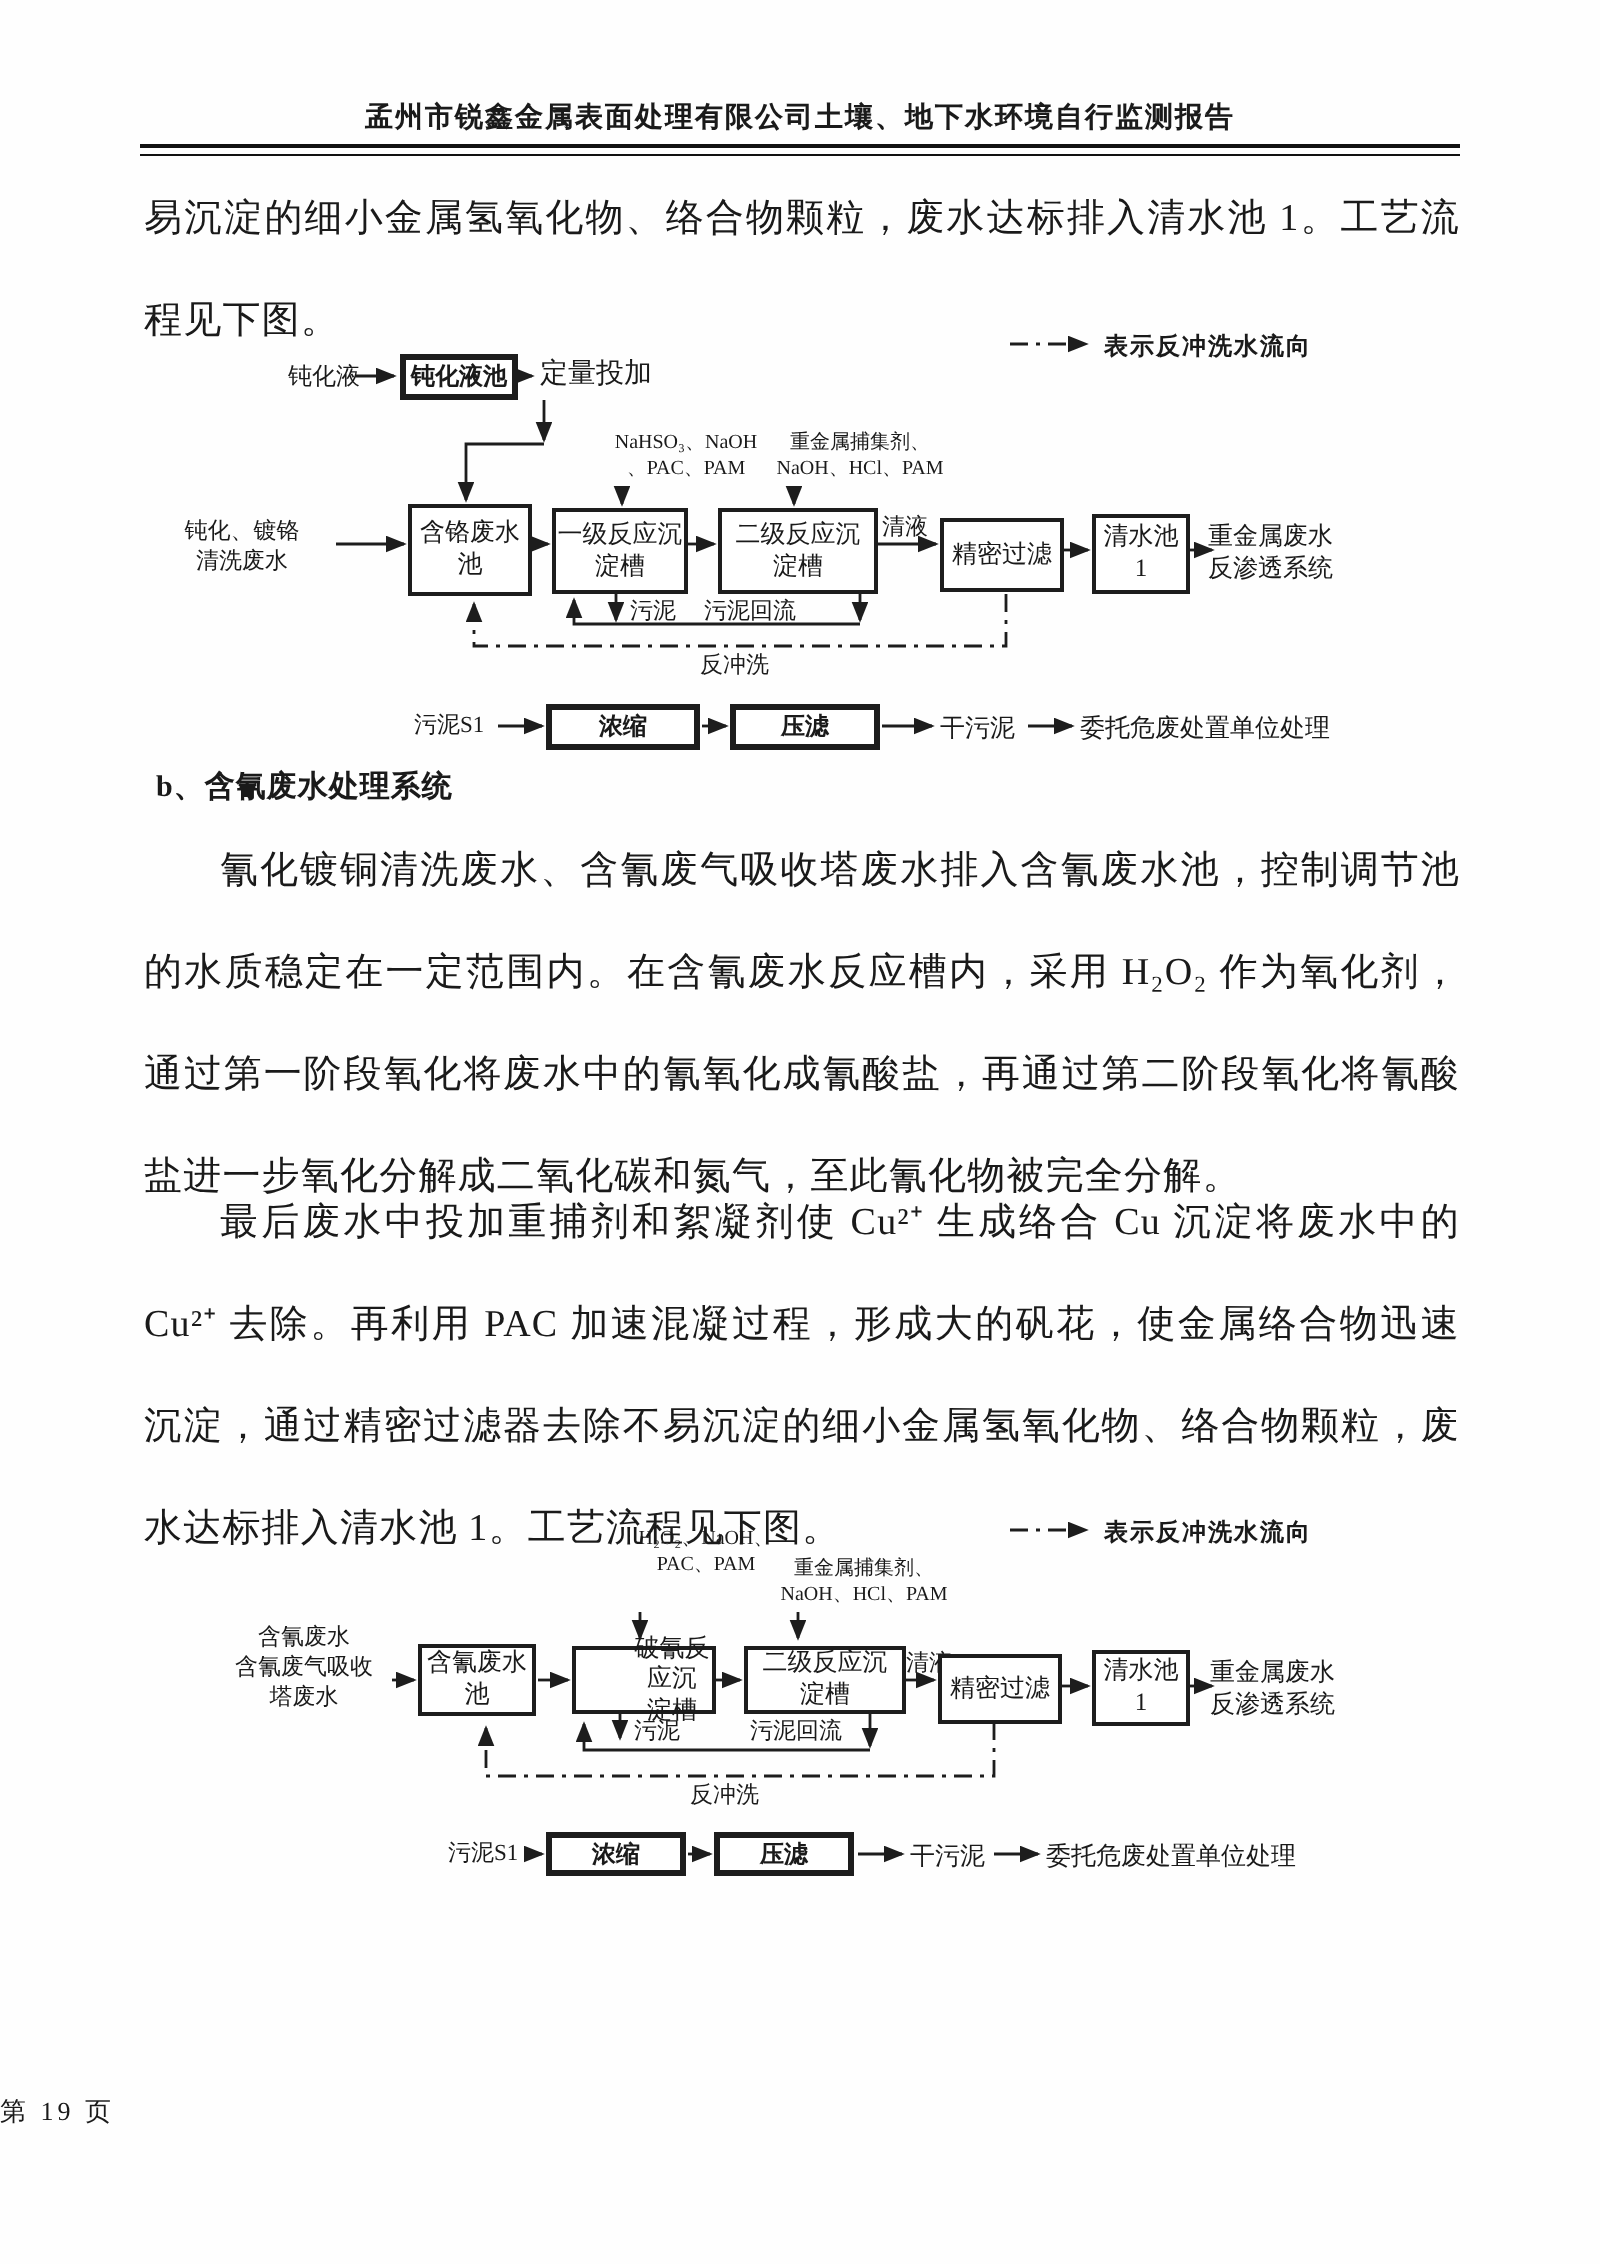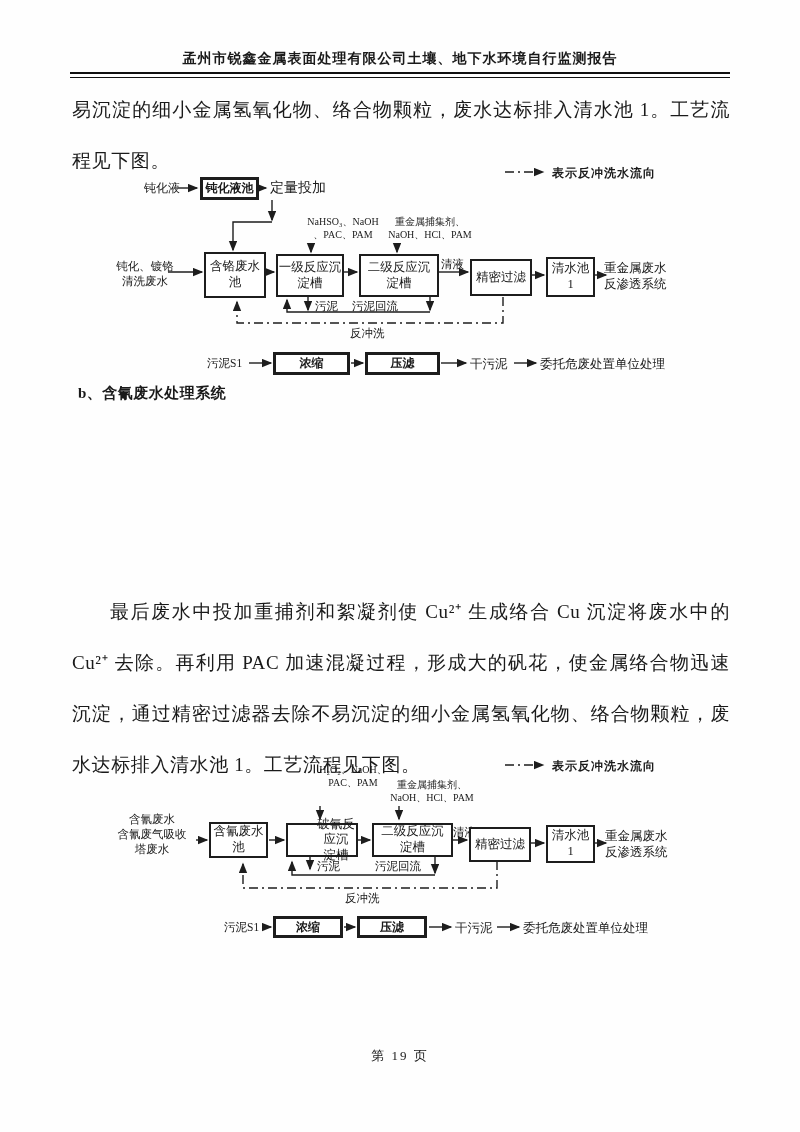--- a/index.html
+++ b/index.html
@@ -25,21 +25,21 @@
     font-size:19px; line-height:51px; letter-spacing:0.6px;
     text-align:justify;
   }
   .indent { text-indent:2em; }
   .sec-heading {
     position:absolute; left:78px; top:384px;
     font-size:15px; font-weight:bold; letter-spacing:0.5px;
   }
   .footer {
     position:absolute; top:1047px; left:0; width:800px;
-    text-align:center; font-size:13px; letter-spacing:2px;
+    text-align:left; font-size:13px; letter-spacing:2px;
   }
   
   .diagram { position:absolute; left:0; width:800px; }
   .diagram svg { position:absolute; left:0; top:0; }
   .box {
     position:absolute; border:2px solid #1d1d1d; background:#fff;
     display:flex; align-items:center; justify-content:center;
     text-align:center; font-size:12.5px; line-height:1.25;
     white-space:pre-line; z-index:2;
   }
@@ -108,21 +108,21 @@
     </svg>
 
     <span class="legend-label" style="left:552px; top:5px;">表示反冲洗水流向</span>
     <span class="dlabel" style="left:144px; top:21px; font-size:12px;">钝化液</span>
     <div class="box bold" style="left:200px; top:17px; width:59px; height:23px; font-size:12px;">钝化液池</div>
     <span class="dlabel md" style="left:270px; top:19px; font-size:14px;">定量投加</span>
     <div class="dlabel ctr sm" style="left:274px; top:55px; width:74px;">NaHSO₃、NaOH
 、PAC、PAM</div>
     <div class="dlabel ctr sm" style="left:353px; top:55px; width:90px;">重金属捕集剂、
 NaOH、HCl、PAM</div>
-    <div class="dlabel ctr" style="left:112px; top:99px; width:66px;">钝化、镀铬
+    <div class="dlabel ctr" style="left:88px; top:99px; width:66px;">钝化、镀铬
 清洗废水</div>
     <div class="box" style="left:204px; top:92px; width:62px; height:46px;">含铬废水
 池</div>
     <div class="box" style="left:276px; top:94px; width:68px; height:43px;">一级反应沉
 淀槽</div>
     <div class="box" style="left:359px; top:94px; width:80px; height:43px;">二级反应沉
 淀槽</div>
     <span class="dlabel" style="left:441px; top:97px;">清液</span>
     <div class="box" style="left:470px; top:99px; width:62px; height:37px;">精密过滤</div>
     <div class="box" style="left:546px; top:97px; width:49px; height:40px;">清水池
@@ -134,20 +134,21 @@
     <span class="dlabel" style="left:350px; top:166px;">反冲洗</span>
     <span class="dlabel" style="left:207px; top:196px;">污泥S1</span>
     <div class="box bold" style="left:273px; top:192px; width:77px; height:23px; font-size:12px;">浓缩</div>
     <div class="box bold" style="left:365px; top:192px; width:75px; height:23px; font-size:12px;">压滤</div>
     <span class="dlabel md" style="left:470px; top:196px;">干污泥</span>
     <span class="dlabel md" style="left:540px; top:196px;">委托危废处置单位处理</span>
   </div>
 
   <div class="sec-heading">b、含氰废水处理系统</div>
 
+  <div class="bodytext indent" style="top:410px;">氰化镀铜清洗废水、含氰废气吸收塔废水排入含氰废水池，控制调节池的水质稳定在一定范围内。在含氰废水反应槽内，采用 H₂O₂ 作为氧化剂，通过第一阶段氧化将废水中的氰氧化成氰酸盐，再通过第二阶段氧化将氰酸盐进一步氧化分解成二氧化碳和氮气，至此氰化物被完全分解。</div>
   <div class="bodytext indent" style="top:586px;">最后废水中投加重捕剂和絮凝剂使 Cu²⁺ 生成络合 Cu 沉淀将废水中的 Cu²⁺ 去除。再利用 PAC 加速混凝过程，形成大的矾花，使金属络合物迅速沉淀，通过精密过滤器去除不易沉淀的细小金属氢氧化物、络合物颗粒，废水达标排入清水池 1。工艺流程见下图。</div>
 
   <div class="diagram" style="top:755px; height:190px;">
     <svg width="800" height="190">
       <defs>
         <marker id="m2" markerWidth="9" markerHeight="8" refX="6.5" refY="3" orient="auto">
           <path d="M0,0 L7.5,3 L0,6 z" fill="#1d1d1d"></path>
         </marker>
       </defs>
       <g stroke="#1d1d1d" stroke-width="1.4" fill="none">

